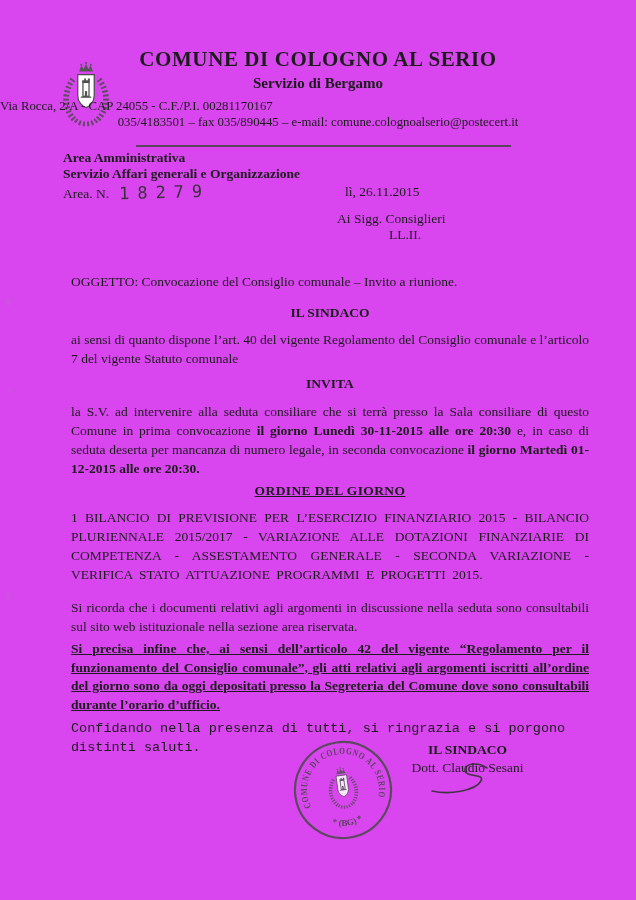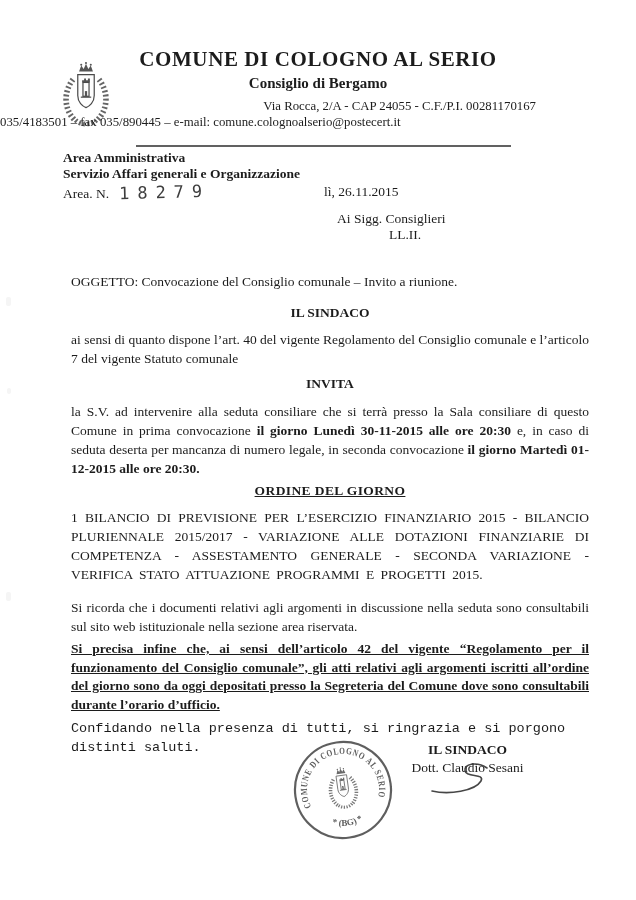--- a/index.html
+++ b/index.html
@@ -1,45 +1,45 @@
 <!DOCTYPE html>
 <html><head>
 <meta charset="utf-8">
 <style>
   html,body { margin:0; padding:0; background:#e8e8e8; }
   .page {
     position:relative; width:636px; height:900px; margin:0 auto;
-    background:#ffffff; color:#1c1c1c;
+    background:#d946ef; color:#1c1c1c;
     font-family:"Liberation Serif", serif; font-size:13.5px;
     overflow:hidden;
   }
   .abs { position:absolute; }
   p { margin:8px; }
 
   
   .lh-title { left:0; top:47px; width:636px; text-align:center;
     font-size:21px; font-weight:bold; letter-spacing:.6px; }
   .lh-sub { left:0; top:75px; width:636px; text-align:center;
     font-size:15px; font-weight:bold; }
-  .lh-addr1 { left:0; top:99px; width:536px; text-align:right; font-size:12.8px; }
-  .lh-addr2 { left:0; top:115px; width:636px; text-align:left; font-size:12.8px; }
+  .lh-addr1 { left:0; top:99px; width:536px; text-align:left; font-size:12.8px; }
+  .lh-addr2 { left:0; top:115px; width:636px; text-align:center; font-size:12.8px; }
   .lh-rule { left:136px; top:145px; width:375px; height:2px; background:#454545; opacity:.85; }
   .lh-logo { left:60px; top:58px; }
 
   
   .meta-area { left:63px; top:150px; font-weight:bold; }
   .meta-serv { left:63px; top:166px; font-weight:bold; }
   .meta-prot { left:63px; top:182px; }
   .prot-num {
     display:inline-block; margin-left:10px;
     font-family:"DejaVu Sans Mono", monospace;
     font-size:17px; letter-spacing:8px; color:#2e2e2e;
     transform:rotate(-1.5deg); opacity:.92;
   }
-  .meta-date { left:324px; top:184px;text-align:right; }
+  .meta-date { left:345px; top:184px;text-align:right; }
   .meta-rec1 { left:337px; top:211px; }
   .meta-rec2 { left:389px; top:227px; }
 
   
   .bodyblock { left:63px; width:518px; line-height:19px; }
   .subject   { top:264px; }
   .h-center  { text-align:center; font-weight:bold; }
   .h-sindaco { top:295px; }
   .premise   { top:322px; text-align:justify; }
   .h-invita  { top:366px; }
@@ -90,21 +90,21 @@
   </defs>
 </svg>
 
 <div class="page">
 
   <div>
     <svg class="abs lh-logo" width="52" height="74" viewBox="0 0 60 84">
       <use href="#emblem"></use>
     </svg>
     <div class="abs lh-title">COMUNE DI COLOGNO AL SERIO</div>
-    <div class="abs lh-sub">Consiglio di Bergamo</div>
+    <div class="abs lh-sub">Servizio di Bergamo</div>
     <div class="abs lh-addr1">Via Rocca, 2/A - CAP 24055 - C.F./P.I. 00281170167</div>
     <div class="abs lh-addr2">035/4183501 – fax 035/890445 – e-mail: comune.colognoalserio@postecert.it</div>
     <div class="abs lh-rule"></div>
   </div>
 
   <div>
     <div class="abs meta-area">Area Amministrativa</div>
     <div class="abs meta-serv">Servizio Affari generali e Organizzazione</div>
     <div class="abs meta-prot"><span>Area. N.</span><span class="prot-num">18279</span></div>
     <div class="abs meta-date">lì, 26.11.2015</div>

